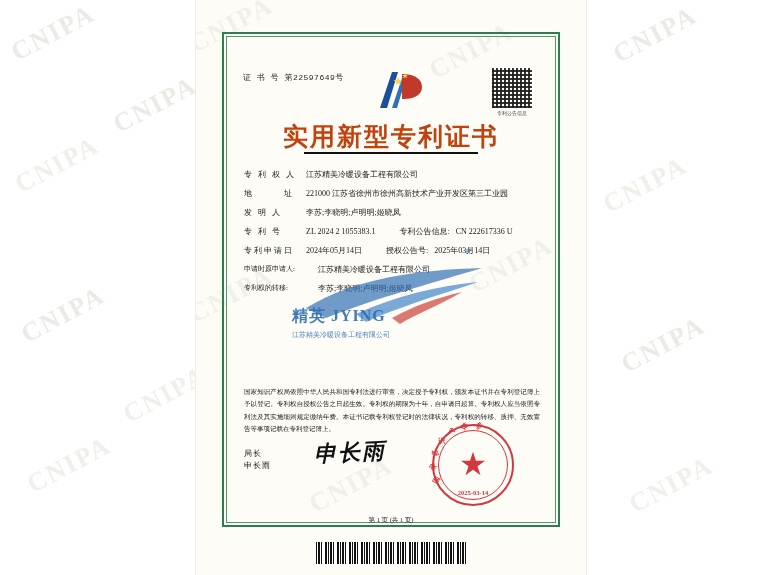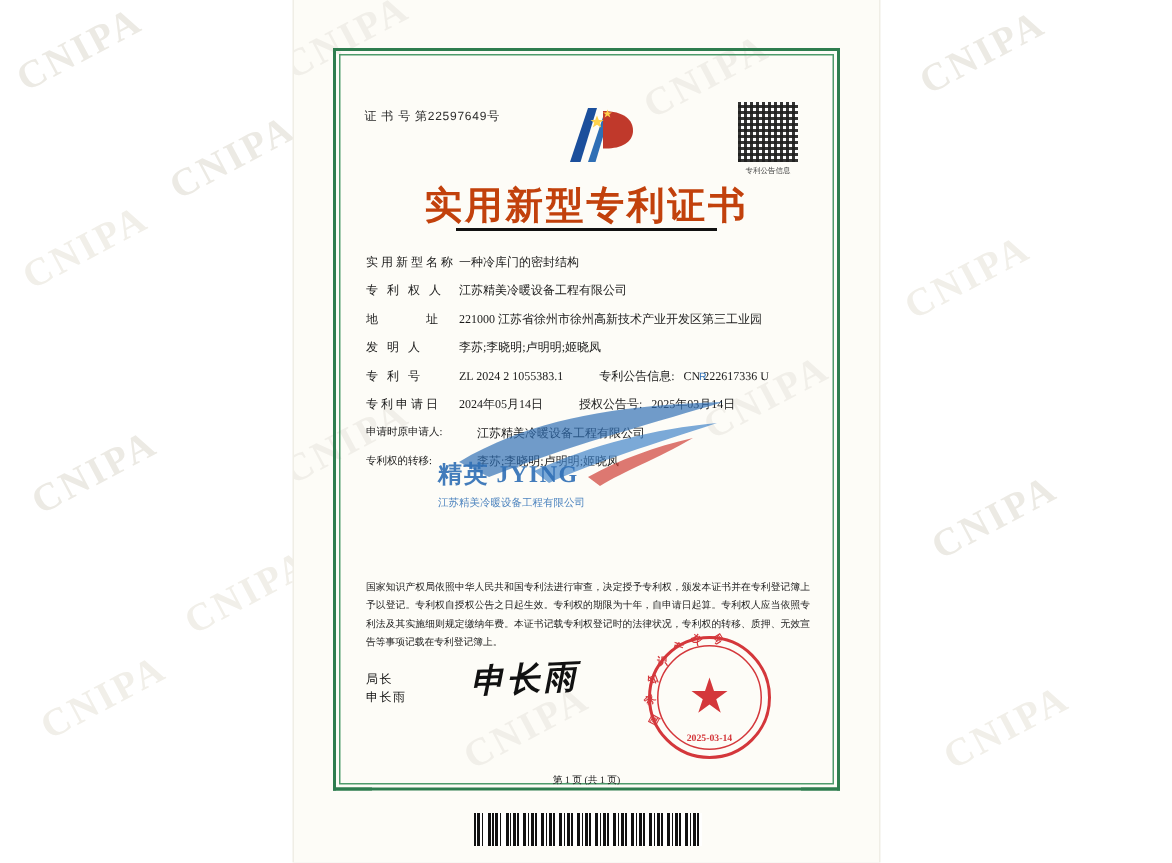--- a/index.html
+++ b/index.html
@@ -58,21 +58,21 @@
     box-sizing:border-box;
   }
   .c-tl{left:26px;top:32px;border-right:none;border-bottom:none;}
   .c-tr{left:338px;top:32px;border-left:none;border-bottom:none;}
   .c-bl{left:26px;top:501px;border-right:none;border-top:none;}
   .c-br{left:338px;top:501px;border-left:none;border-top:none;}
 
   .cert-no{
     position:absolute;left:47px;top:72px;
     font-size:8px;color:#2a2a2a;
-    font-family:Liberation Sans, sans-serif;
+    font-family:Liberation Mono, monospace;
     letter-spacing:0.5px;
   }
   
   .emblem{
     position:absolute;left:176px;top:68px;width:56px;height:44px;
   }
   .qr{
     position:absolute;left:296px;top:68px;width:40px;height:40px;
     background:
       repeating-linear-gradient(90deg,#1a1a1a 0 2px,#fff 2px 4px),
@@ -234,24 +234,20 @@
     </div>
 
     <div class="qr"></div>
     <div class="qr-cap">专利公告信息</div>
 
     <div class="title">实用新型专利证书</div>
     <div class="title-rule"></div>
 
     <div class="fields">
       <div class="row">
-        <div class="lbl">实用新型名称</div>
-        <div class="val">一种冷库门的密封结构</div>
-      </div>
-      <div class="row">
         <div class="lbl">专 利 权 人</div>
         <div class="val">江苏精美冷暖设备工程有限公司</div>
       </div>
       <div class="row">
         <div class="lbl">地　　　址</div>
         <div class="val">
           <span>221000 江苏省徐州市徐州高新技术产业开发区第三工业园</span>
         </div>
       </div>
       <div class="row">

